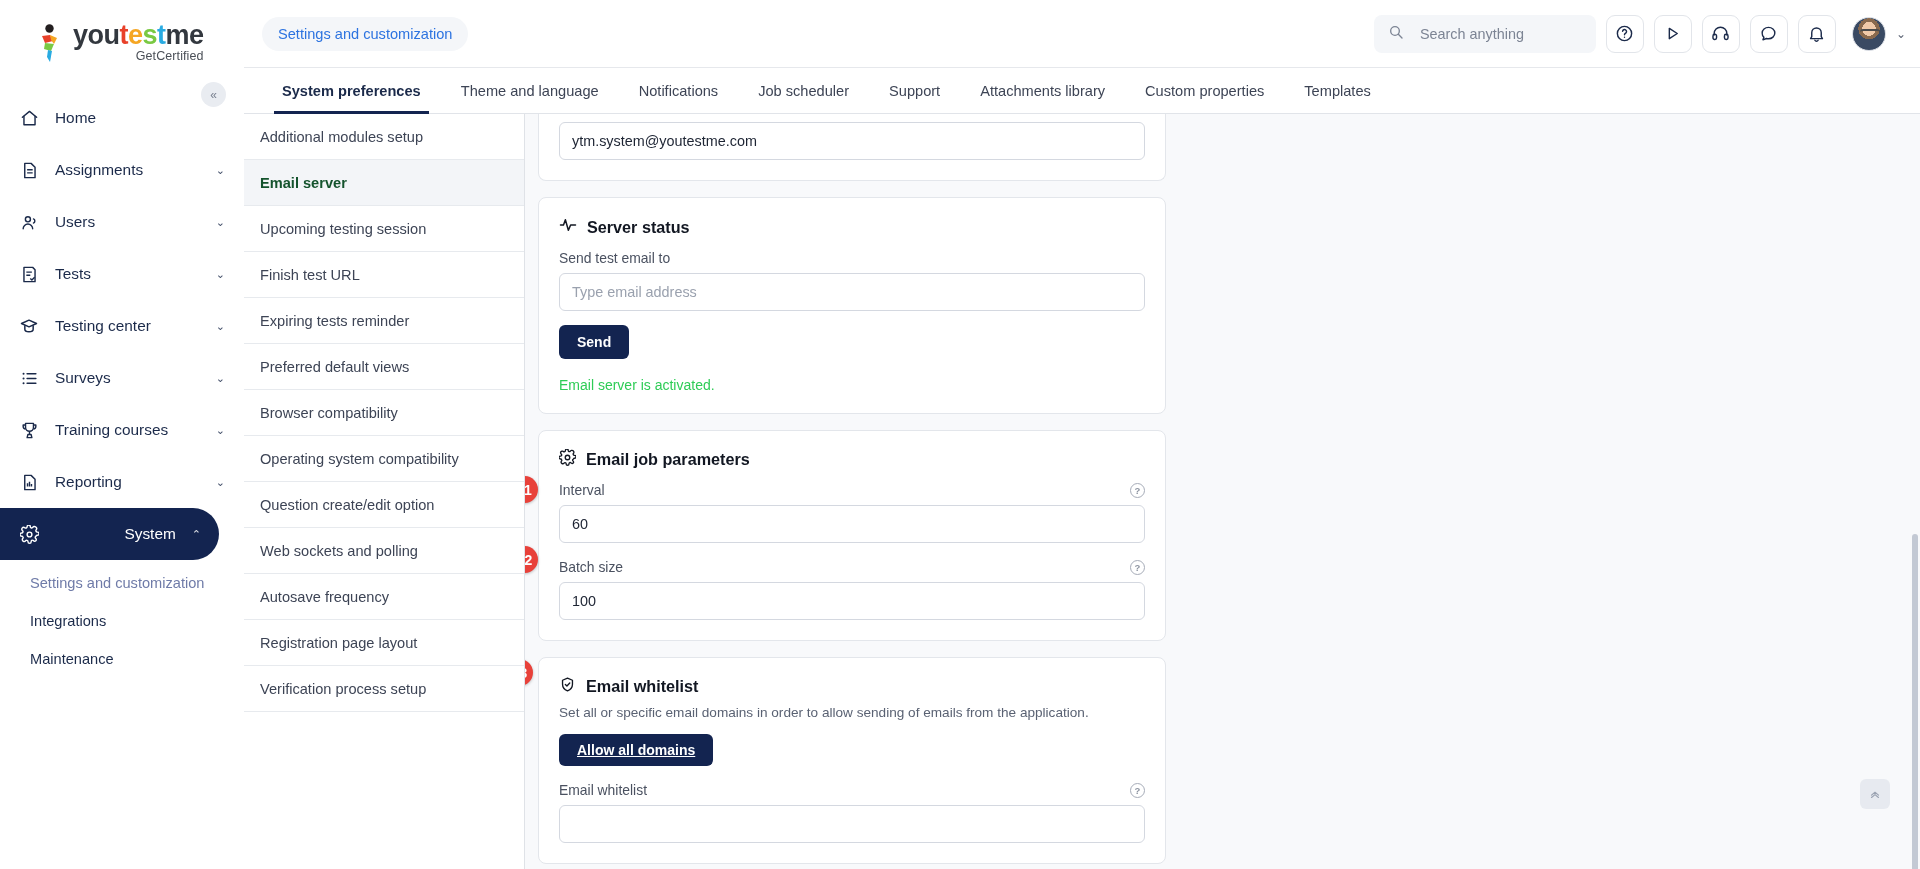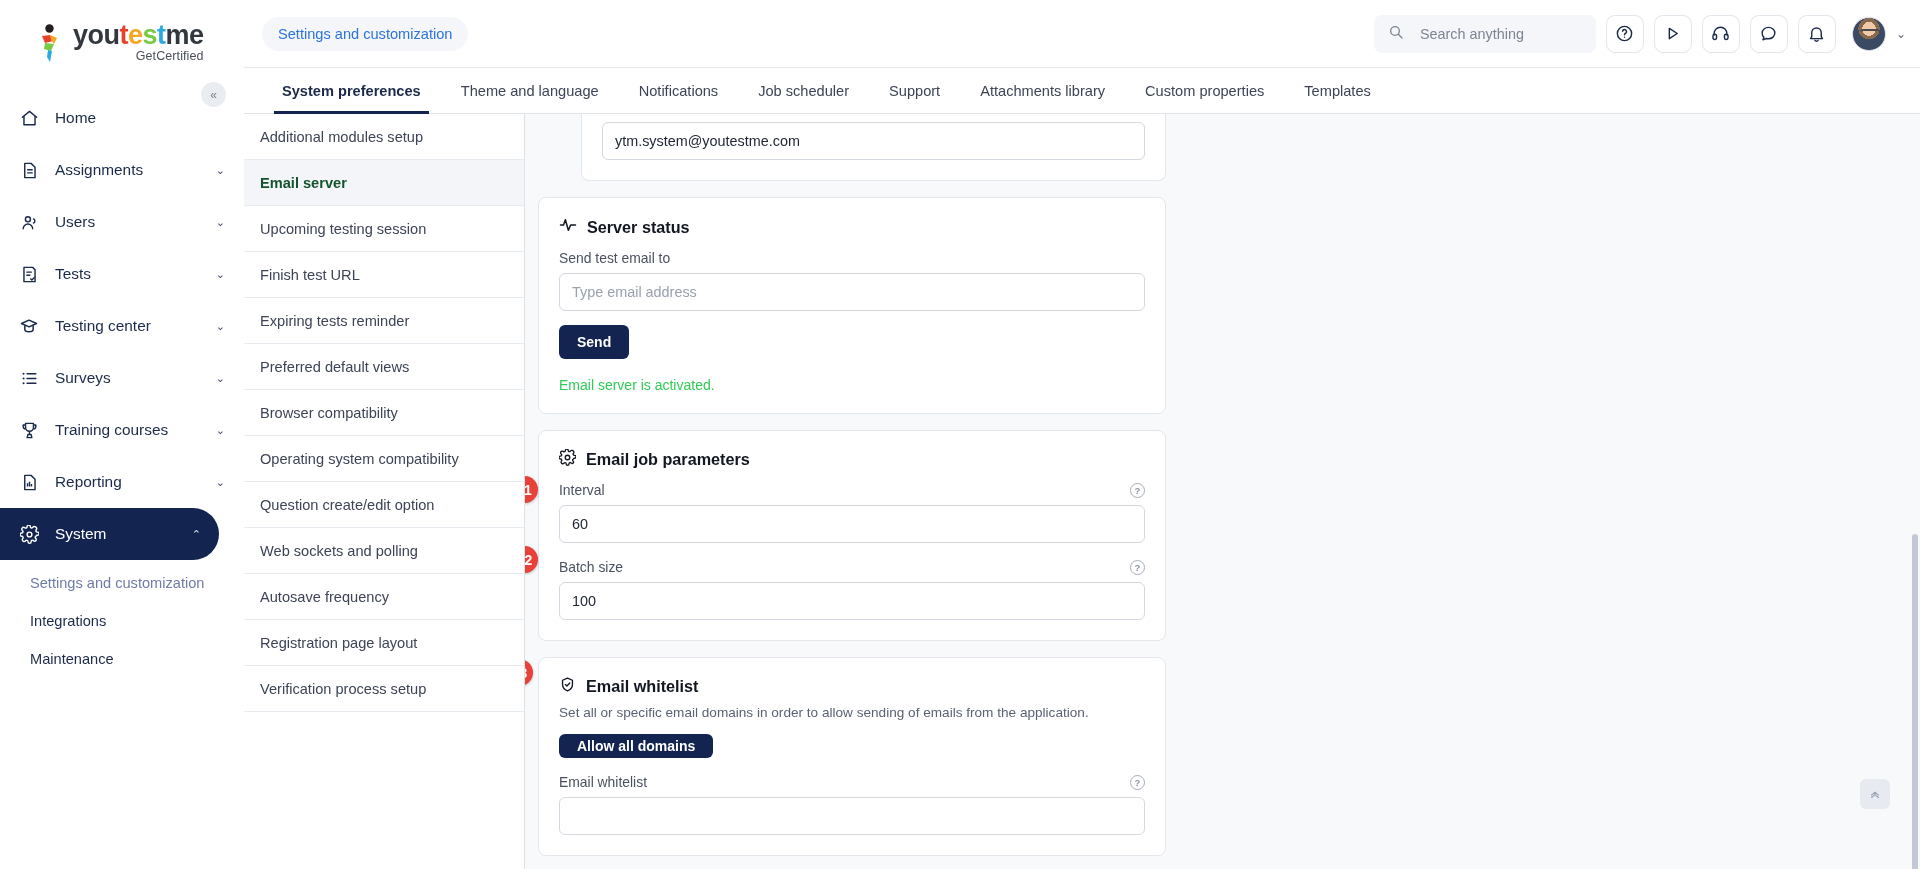--- a/index.html
+++ b/index.html
@@ -45,21 +45,21 @@
     display: flex; align-items: center; gap: 16px;
     height: 52px; padding: 0 18px 0 19px;
     color: #1b2a4a; font-size: 15.4px; cursor: pointer;
     position: relative;
   }
   .nav-item .ico { width: 20px; height: 20px; flex: none; display:flex; align-items:center; justify-content:center;}
   .nav-item .lbl { flex: 1; }
   .nav-item .chev { color: #1b2a4a; font-size: 11px; opacity: .85; }
   .nav-item.active {
     background: #132450; color: #ffffff;
-    border-radius: 0 26px 26px 0; margin-right: 24px;
+    border-radius: 0 26px 26px 0; margin-right: 24px; text-align: right;
   }
   .nav-item.active .ico svg { stroke: #ffffff; }
   .nav-item.active .chev { color: #fff; }
   .subnav { padding: 4px 0 0 0; }
   .sub-item {
     height: 38px; display: flex; align-items: center;
     padding-left: 30px; font-size: 14.6px; color: #1b2a4a; cursor: pointer;
   }
   .sub-item.current { color: #6f7ba8; }
 
@@ -127,21 +127,21 @@
   
   .content {
     flex: 1; background: #f8f9fb; overflow: hidden; position: relative;
     padding: 0 0 0 0;
   }
   .content-inner { width: 628px; margin-left: 13px; padding-top: 0; }
   .card {
     background: #fff; border: 1px solid #e3e6eb; border-radius: 8px;
     margin-bottom: 16px; padding: 18px 20px 20px 20px;
   }
-  .card.first { border-top: 0; border-radius: 0 0 8px 8px; padding-top: 0; margin-top:0;margin-left:43px;}
+  .card.first { border-top: 0; border-radius: 0 0 8px 8px; padding-top: 0; margin-top:0;}
   .card-title {
     display: flex; align-items: center; gap: 10px;
     font-size: 16.2px; font-weight: 700; color: #121722; margin-bottom: 12px;
   }
   .card-desc { font-size: 13.6px; color: #5a6273; margin: -4px 0 14px 0; }
   .field-label {
     font-size: 13.9px; color: #4a5160; margin-bottom: 7px;
     display: flex; align-items: center; justify-content: space-between;
   }
   .help-dot {
@@ -457,21 +457,21 @@
             <div class="card-title">
               <span>
                 <svg width="17" height="17" viewBox="0 0 24 24" fill="none" stroke="#121722" stroke-width="1.9" stroke-linecap="round" stroke-linejoin="round">
                     <path d="M12 3l7 3v5.5c0 4.5-3 7.8-7 9.5-4-1.7-7-5-7-9.5V6z"></path>
                     <path d="M9 12l2.2 2.2L15.2 10"></path>
                   </svg>
               </span>
               <span>Email whitelist</span>
             </div>
             <div class="card-desc">Set all or specific email domains in order to allow sending of emails from the application.</div>
-            <button class="btn-primary" style="height:24px;">Allow all domains</button>
+            <button class="btn-primary" style="height:32px;text-decoration:underline;">Allow all domains</button>
 
             <div class="field-label" style="margin-top:16px;">
               <span>Email whitelist</span>
               <span class="help-dot">?</span>
             </div>
             <input class="txt-input" value="" style="">
           </div>
 
         </div>
 

